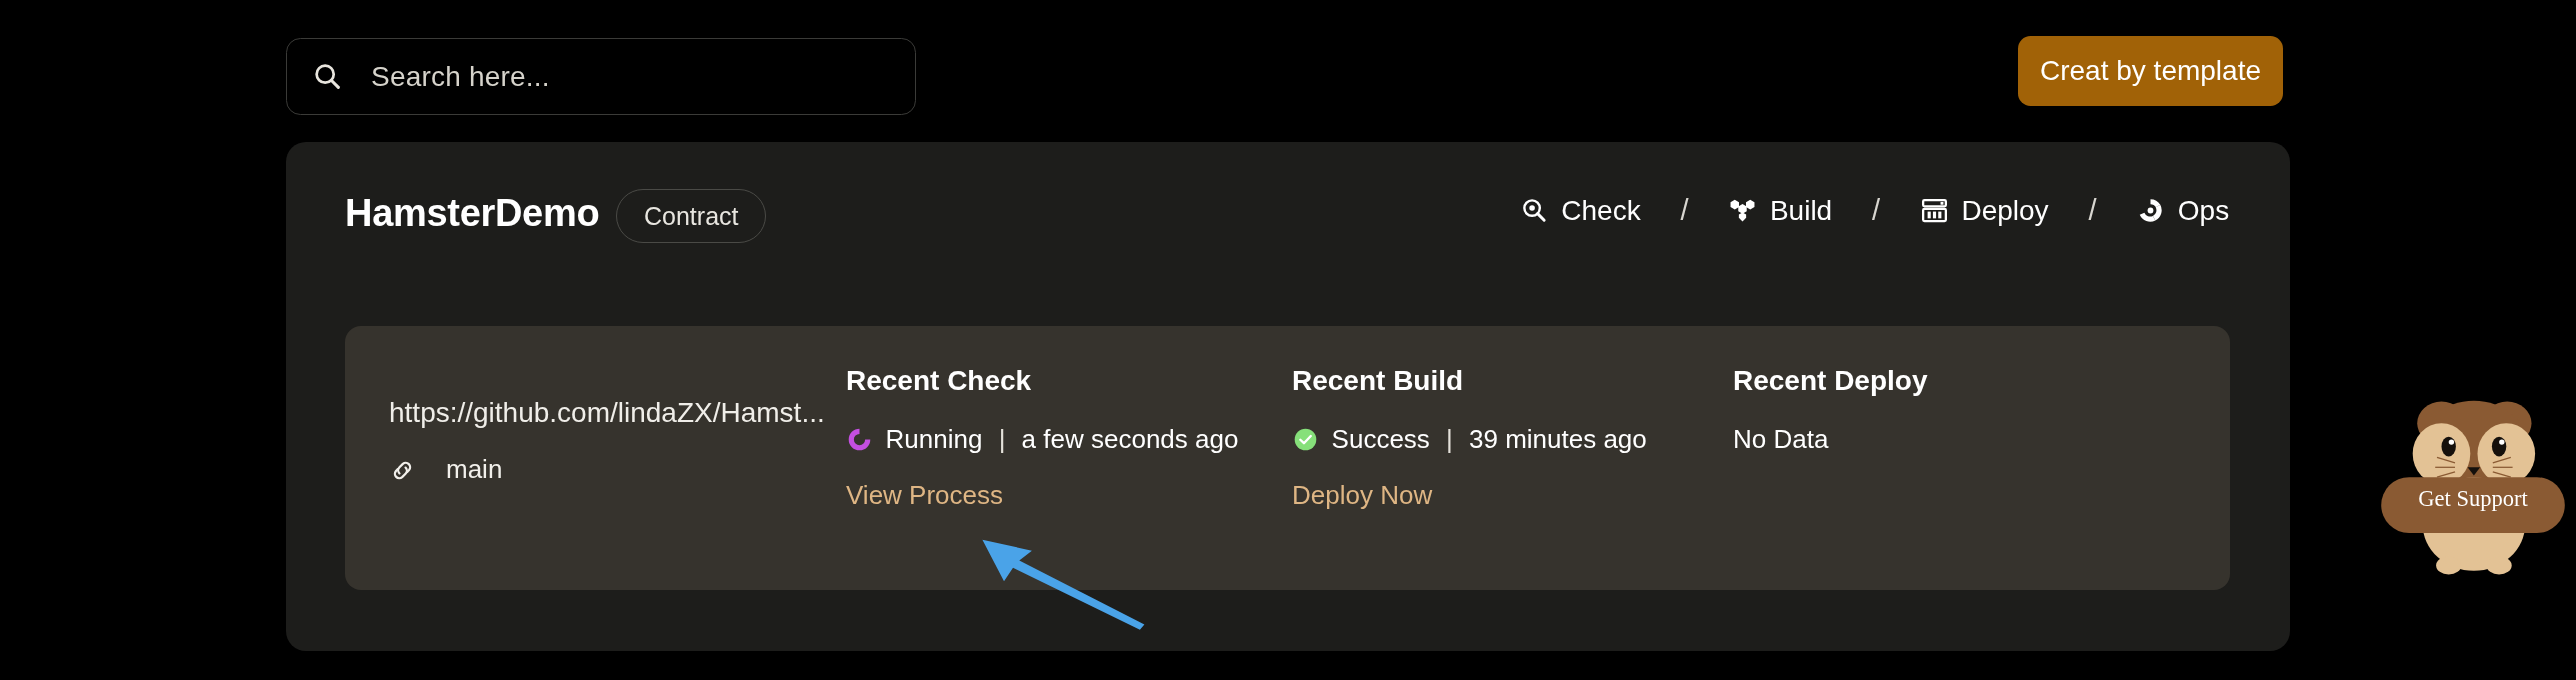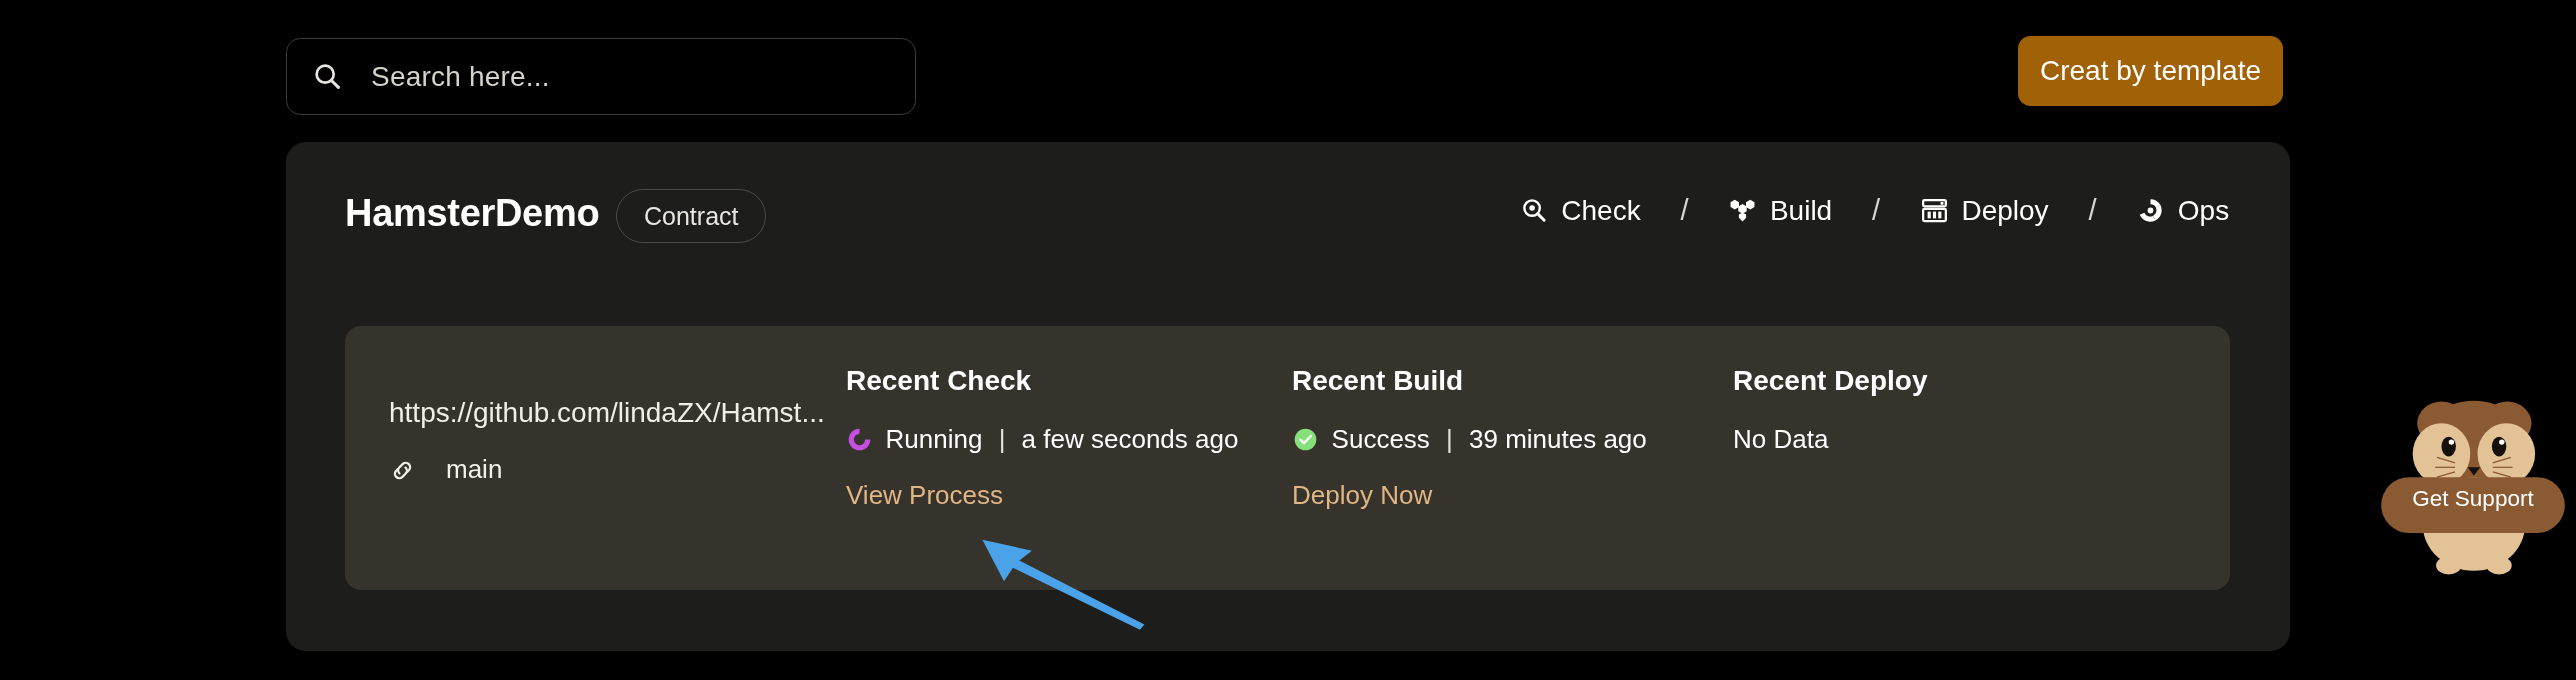--- a/index.html
+++ b/index.html
@@ -205,21 +205,21 @@
     cursor: pointer;
   }
   .support-svg { width: 198px; height: 189px; display: block; }
   .support-label {
     position: absolute;
     left: 0; top: 97px;
     width: 198px;
     text-align: center;
     color: #ffffff;
     font-size: 22.5px;
-    font-family: Liberation Sans, sans-serif;
+    font-family: Liberation Serif, serif;
     pointer-events: none;
     white-space: nowrap;
   }
 </style>
 </head>
 <body>
 
 <div id="app">
 
   <div class="topbar">

